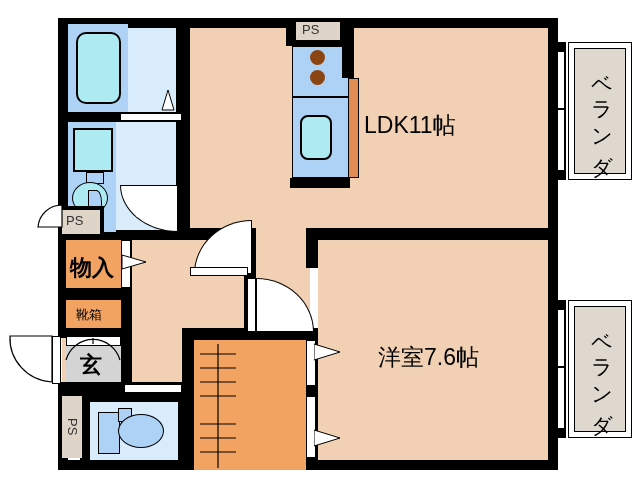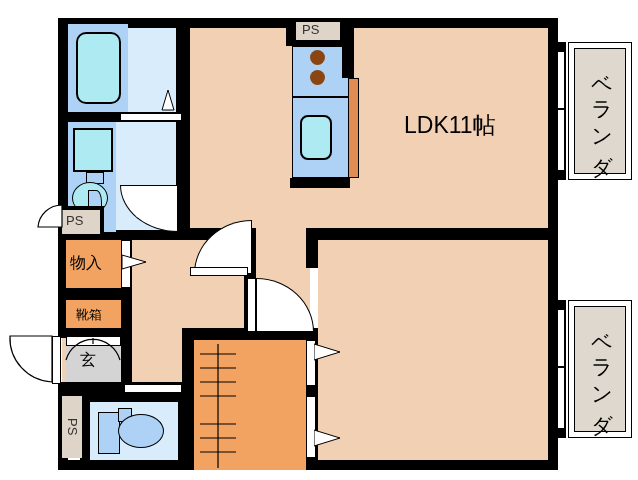--- a/index.html
+++ b/index.html
@@ -39,21 +39,21 @@
   .ol1 { border: 1px solid #000000; }
 
   
   .label {
     position: absolute;
     color: #000000;
     white-space: nowrap;
     font-family: "Liberation Sans", sans-serif;
   }
   .lbl-room   { font-size: 23px; letter-spacing: 0px; }
-  .lbl-mid    { font-size: 16px; font-weight: normal; }
+  .lbl-mid    { font-size: 22px; font-weight: bold; }
   .lbl-wcl    { font-size: 22px; font-weight: bold; letter-spacing: 1px; }
   .lbl-small  { font-size: 13px; }
   .lbl-ps     { font-size: 13px; color: #333; }
   .lbl-ps-v   { font-size: 13px; color: #333; writing-mode: vertical-rl; }
   .lbl-ver    { font-size: 21px; writing-mode: vertical-rl; letter-spacing: 3px; }
 
   
   .arc {
     position: absolute;
     border: 1px solid #000000;
@@ -179,22 +179,23 @@
   <div class="abs thinline" style="left:292px; top:96px; width:62px; height:2px;"></div>
 
   <div class="abs" style="left:310px; top:50px; width:15px; height:15px; border-radius:50%; background:#8b4513;"></div>
   <div class="abs" style="left:310px; top:70px; width:15px; height:15px; border-radius:50%; background:#8b4513;"></div>
 
   <div class="abs fill-tub ol" style="left:300px; top:115px; width:32px; height:45px; border-radius:8px;"></div>
 
   <div class="abs ol1" style="left:348px; top:78px; width:11px; height:100px; background:#e08c53;"></div>
   <div class="abs wall" style="left:290px; top:178px; width:60px; height:10px;"></div>
 
-  <div class="label lbl-room" style="left:364px; top:110px;margin-left:40px;">LDK11帖</div>
-
+  <div class="label lbl-room" style="left:364px; top:110px;">LDK11帖</div>
+
+  <div class="label lbl-room" style="left:378px; top:342px;">洋室7.6帖</div>
 
   <div class="arc arc-tl" style="left:194px; top:222px; width:56px; height:52px; top:220px;"></div>
   <div class="abs fill-white ol1" style="left:190px; top:267px; width:58px; height:9px;"></div>
 
   <div class="arc arc-tr" style="left:256px; top:278px; width:56px; height:52px;"></div>
   <div class="abs fill-white ol1" style="left:247px; top:278px; width:9px; height:54px;"></div>
 
   <div class="abs fill-closet" style="left:194px; top:340px; width:112px; height:130px;"></div>
 
   <svg class="abs" style="left:196px; top:344px; width:70px; height:124px;" viewBox="0 0 70 124">

